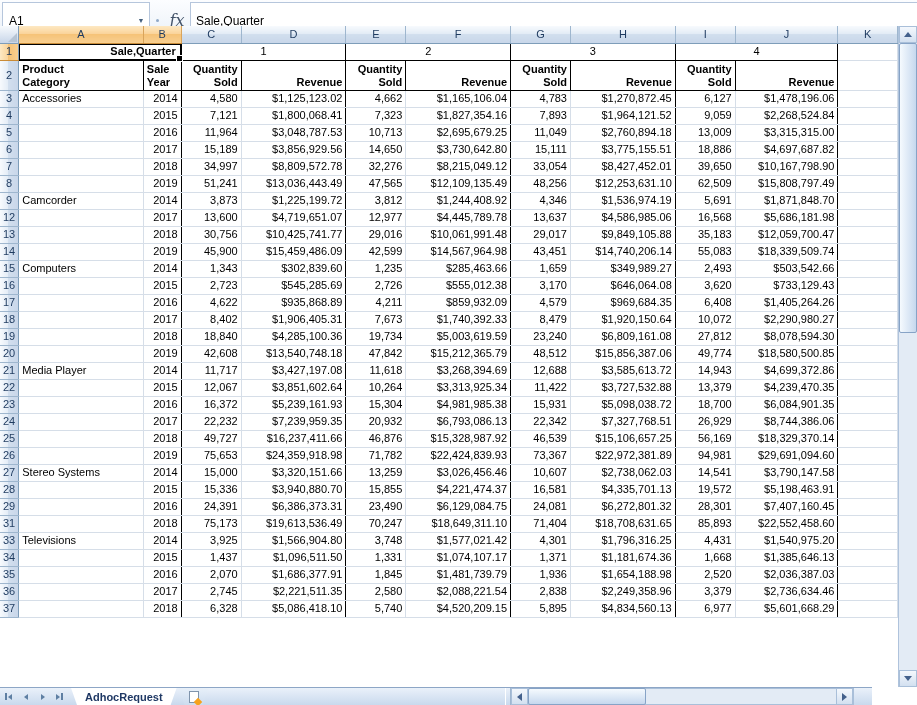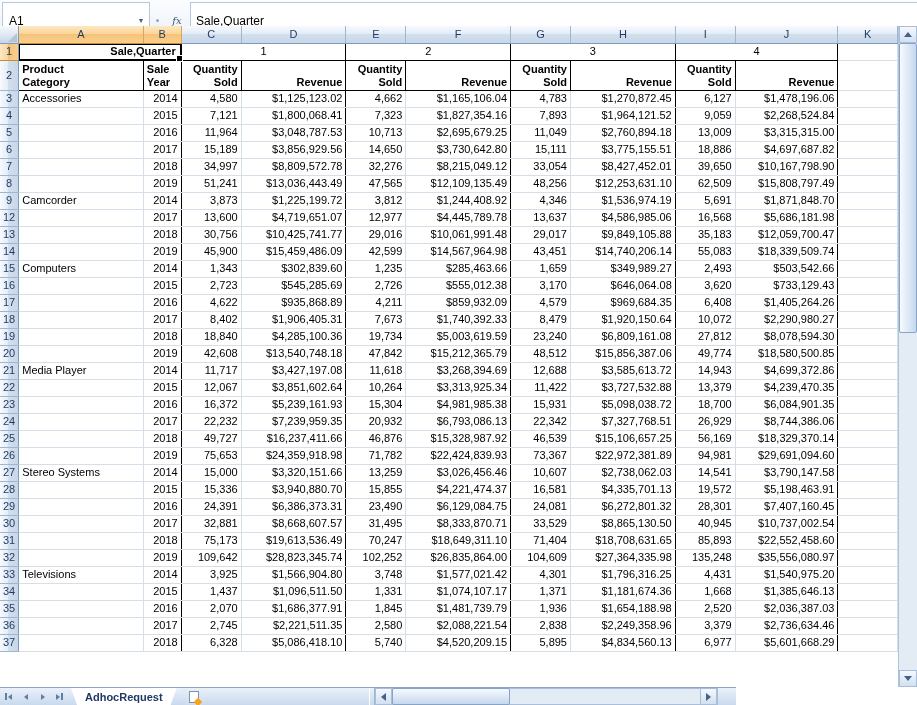--- a/index.html
+++ b/index.html
@@ -11,21 +11,21 @@
   .formula-row { height:42px; display:flex; align-items:stretch;
                  background:linear-gradient(#FCFDFF,#E9F0F8);
                  border-bottom:1px solid #C3D1E4; }
   .name-box { width:148px; margin:2px 0 2px 2px; background:#fff;
               border:1px solid #B6C6DC; display:flex; align-items:center; }
   .name-box .nb-text { flex:1; padding-left:6px; font-size:12px; color:#000; }
   .name-box .nb-arrow { width:16px; text-align:center; font-size:7px; color:#44607E; }
   .fsplit { width:14px; display:flex; align-items:center; justify-content:center; }
   .fsplit i { display:block; width:3px; height:3px; border-radius:50%; background:#8FA8C6; }
   .fx-btn { width:26px; display:flex; align-items:center; justify-content:center;
-            font-family:"DejaVu Serif", serif; font-style:italic; font-size:10px; color:#44546A; }
+            font-family:"DejaVu Serif", serif; font-style:italic; font-size:16px; color:#44546A; }
   .formula-input { flex:1; margin:2px 0; background:#fff; border:1px solid #B6C6DC; border-right:none;
                    display:flex; align-items:center; padding-left:5px; font-size:12px; color:#000; }
 
   
   .grid { position:absolute; top:26px; left:0; width:898px; height:661px; overflow:hidden; background:#fff; }
   table { border-collapse:collapse; table-layout:fixed; }
   th,td { font-size:11px; font-weight:normal; padding:0 3px; overflow:hidden;
           white-space:nowrap; height:17px; line-height:15px; color:#000; }
   tr.r-sm { height:17px; }
   tr.r-hdr2 { height:30px; }
@@ -67,21 +67,21 @@
             background:linear-gradient(90deg,#F5FAFE,#C6D8EE); border:1px solid #87A3C6; border-radius:2px; }
   .tri-up { width:0; height:0; border-left:4px solid transparent; border-right:4px solid transparent; border-bottom:5px solid #44618C; }
   .tri-down { width:0; height:0; border-left:4px solid transparent; border-right:4px solid transparent; border-top:5px solid #44618C; }
   .tri-left { width:0; height:0; border-top:4px solid transparent; border-bottom:4px solid transparent; border-right:5px solid #44618C; }
   .tri-right { width:0; height:0; border-top:4px solid transparent; border-bottom:4px solid transparent; border-left:5px solid #44618C; }
   .tri-left.sm { border-top-width:3px; border-bottom-width:3px; border-right-width:4px; border-right-color:#5E7FA3; }
   .tri-right.sm { border-top-width:3px; border-bottom-width:3px; border-left-width:4px; border-left-color:#5E7FA3; }
   .navbar-bar { width:2px; height:7px; background:#5E7FA3; }
 
   
-  .bottom-bar { position:absolute; left:0; top:687px; width:736px; height:18px;
+  .bottom-bar { position:absolute; left:0; top:687px; width:872px; height:18px;
                 display:flex; align-items:stretch;
                 background:linear-gradient(#EAF1FA,#C9D9ED); border-top:1px solid #8DA6C6; }
   .navbtn { width:17px; display:flex; align-items:center; justify-content:center; gap:1px; }
   .sheet-tab { height:100%; padding:0 14px; margin-left:3px; background:#fff;
                clip-path:polygon(0 0,100% 0,calc(100% - 6px) 100%,6px 100%);
                display:flex; align-items:center; justify-content:center;
                font-weight:bold; font-size:11px; color:#1F3864; }
   .instab { height:100%; width:30px; margin-left:2px;
             background:linear-gradient(#E8F0F9,#CCDCEF);
             clip-path:polygon(0 0,100% 0,calc(100% - 6px) 100%,6px 100%);
@@ -521,59 +521,31 @@
             <td class="num bR">$6,386,373.31</td>
             <td class="num">23,490</td>
             <td class="num bR">$6,129,084.75</td>
             <td class="num">24,081</td>
             <td class="num bR">$6,272,801.32</td>
             <td class="num">28,301</td>
             <td class="num bR">$7,407,160.45</td>
             <td></td>
           </tr>
           <tr class="r-sm">
-            <th class="rowh">30</th>
-            <td class="cat"></td>
-            <td class="num bR">2017</td>
-            <td class="num">32,881</td>
-            <td class="num bR">$8,668,607.57</td>
-            <td class="num">31,495</td>
-            <td class="num bR">$8,333,870.71</td>
-            <td class="num">33,529</td>
-            <td class="num bR">$8,865,130.50</td>
-            <td class="num">40,945</td>
-            <td class="num bR">$10,737,002.54</td>
-            <td></td>
-          </tr>
-          <tr class="r-sm">
             <th class="rowh">31</th>
             <td class="cat"></td>
             <td class="num bR">2018</td>
             <td class="num">75,173</td>
             <td class="num bR">$19,613,536.49</td>
             <td class="num">70,247</td>
             <td class="num bR">$18,649,311.10</td>
             <td class="num">71,404</td>
             <td class="num bR">$18,708,631.65</td>
             <td class="num">85,893</td>
             <td class="num bR">$22,552,458.60</td>
-            <td></td>
-          </tr>
-          <tr class="r-sm">
-            <th class="rowh">32</th>
-            <td class="cat"></td>
-            <td class="num bR">2019</td>
-            <td class="num">109,642</td>
-            <td class="num bR">$28,823,345.74</td>
-            <td class="num">102,252</td>
-            <td class="num bR">$26,835,864.00</td>
-            <td class="num">104,609</td>
-            <td class="num bR">$27,364,335.98</td>
-            <td class="num">135,248</td>
-            <td class="num bR">$35,556,080.97</td>
             <td></td>
           </tr>
           <tr class="r-sm">
             <th class="rowh">33</th>
             <td class="cat">Televisions</td>
             <td class="num bR">2014</td>
             <td class="num">3,925</td>
             <td class="num bR">$1,566,904.80</td>
             <td class="num">3,748</td>
             <td class="num bR">$1,577,021.42</td>

